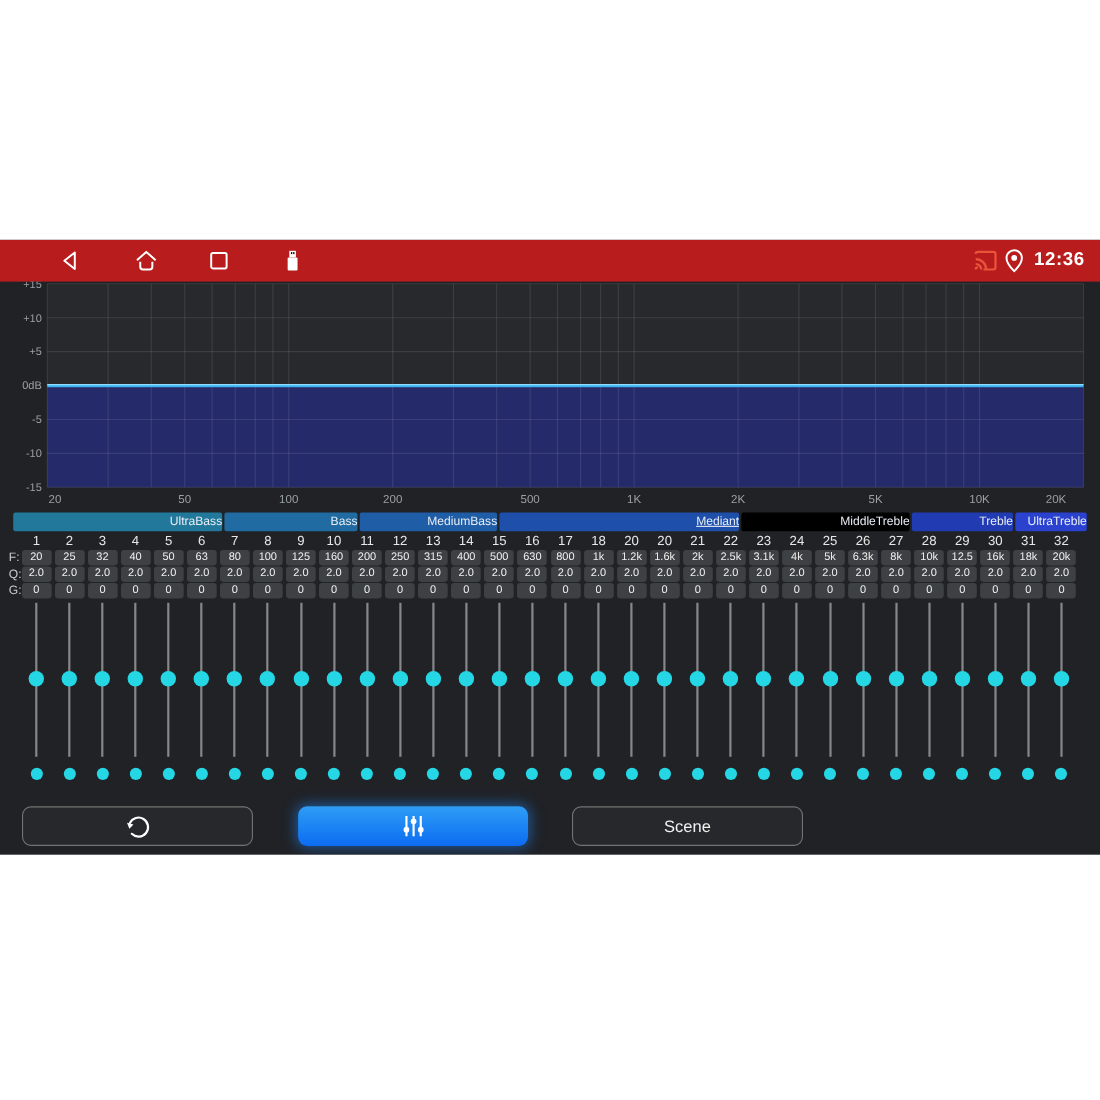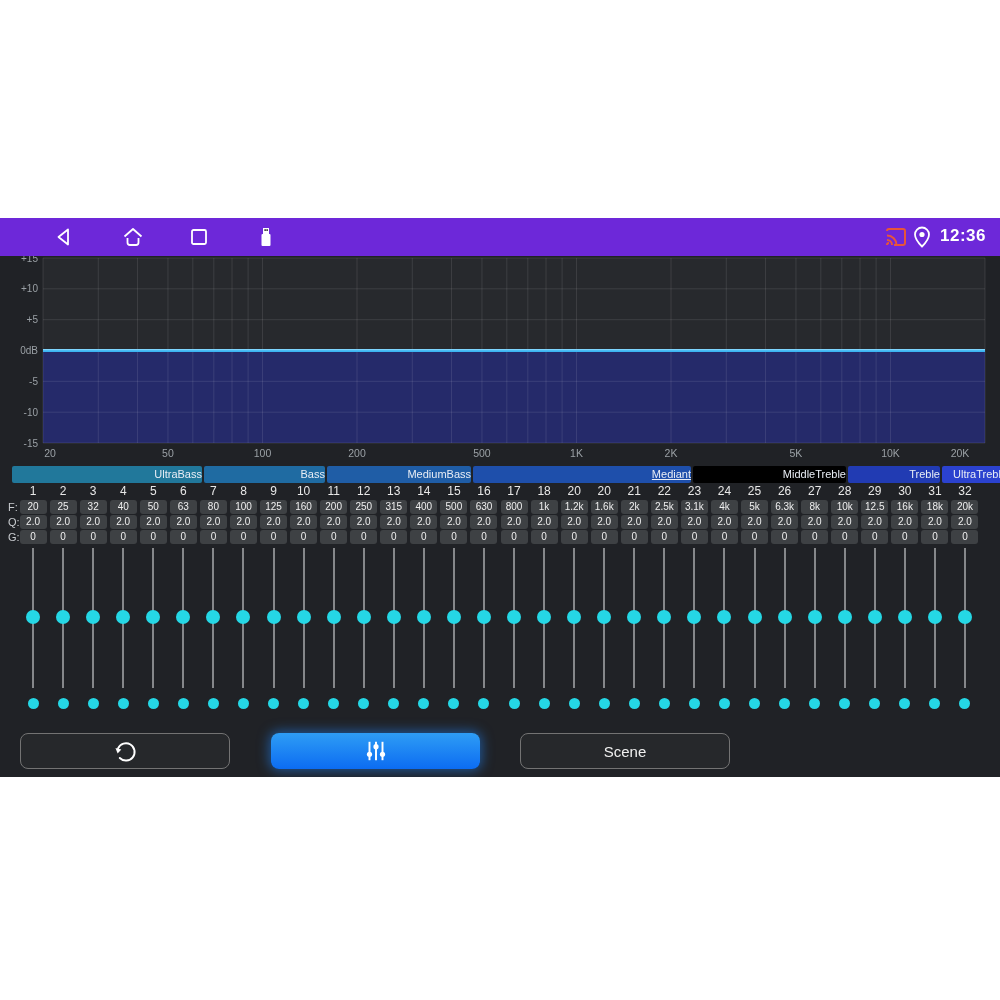--- a/index.html
+++ b/index.html
@@ -1,19 +1,19 @@
 <!DOCTYPE html>
 <html><head>
 <meta charset="utf-8">
 <style>
   html,body{margin:0;padding:0;background:#ffffff;font-family:"Liberation Sans",sans-serif;}
   .stage{position:relative;width:1000px;height:1000px;background:#ffffff;overflow:hidden;}
   .device{position:absolute;left:0;top:218px;width:1000px;height:559px;background:#202226;overflow:hidden;}
   
-  .statusbar{position:absolute;left:0;top:0;width:1000px;height:38px;background:#6d28d9;}
+  .statusbar{position:absolute;left:0;top:0;width:1000px;height:38px;background:#b91c1c;}
   .sb-icon{position:absolute;top:7px;width:24px;height:24px;}
   .sb-time{position:absolute;right:14px;top:8px;color:#fff;font-size:17px;font-weight:bold;letter-spacing:.5px;}
   
   .graph-wrap{position:absolute;left:0;top:38px;width:1000px;height:210px;}
   
   .bands{position:absolute;left:12px;top:248px;width:976px;height:17px;display:flex;gap:2px;}
   .band{height:17px;line-height:17px;text-align:right;color:#e8edf5;font-size:11px;border-radius:2px;overflow:hidden;white-space:nowrap;}
   
   .rowlabels{position:absolute;left:8px;top:265px;width:20px;color:#c9ccd0;font-size:11px;}
   .rowlabels div{height:14px;line-height:14px;margin-top:1px;}
@@ -125,21 +125,21 @@
           <text x="576.47658136151" y="201" text-anchor="middle" fill="#9aa0a5" font-size="10.5" font-family="Liberation Sans, sans-serif">1K</text>
           <text x="671" y="201" text-anchor="middle" fill="#9aa0a5" font-size="10.5" font-family="Liberation Sans, sans-serif">2K</text>
           <text x="795.9531627230198" y="201" text-anchor="middle" fill="#9aa0a5" font-size="10.5" font-family="Liberation Sans, sans-serif">5K</text>
           <text x="890.47658136151" y="201" text-anchor="middle" fill="#9aa0a5" font-size="10.5" font-family="Liberation Sans, sans-serif">10K</text>
           <text x="960" y="201" text-anchor="middle" fill="#9aa0a5" font-size="10.5" font-family="Liberation Sans, sans-serif">20K</text>
         </svg></div>
 
     <div class="bands" id="bands">
         <div class="band" style="flex: 0 0 190px; background: rgb(33, 120, 155);">UltraBass</div>
         <div class="band" style="flex: 0 0 121px; background: rgb(31, 107, 162);">Bass</div>
-        <div class="band" style="flex: 0 0 125px; background: rgb(31, 93, 166); padding-left: 19px;">MediumBass</div>
+        <div class="band" style="flex: 0 0 125px; background: rgb(31, 93, 166);">MediumBass</div>
         <div class="band" style="flex: 0 0 218px; background: rgb(30, 79, 171); text-decoration: underline;">Mediant</div>
         <div class="band" style="flex: 0 0 153px; background: #000000;">MiddleTreble</div>
         <div class="band" style="flex: 0 0 92px; background: rgb(33, 59, 179);">Treble</div>
         <div class="band" style="flex: 0 0 65px; background: rgb(43, 66, 207);">UltraTreble</div>
       </div>
 
     <div class="rowlabels">
       <div class="num-spacer"></div>
       <div>F:</div>
       <div>Q:</div>

